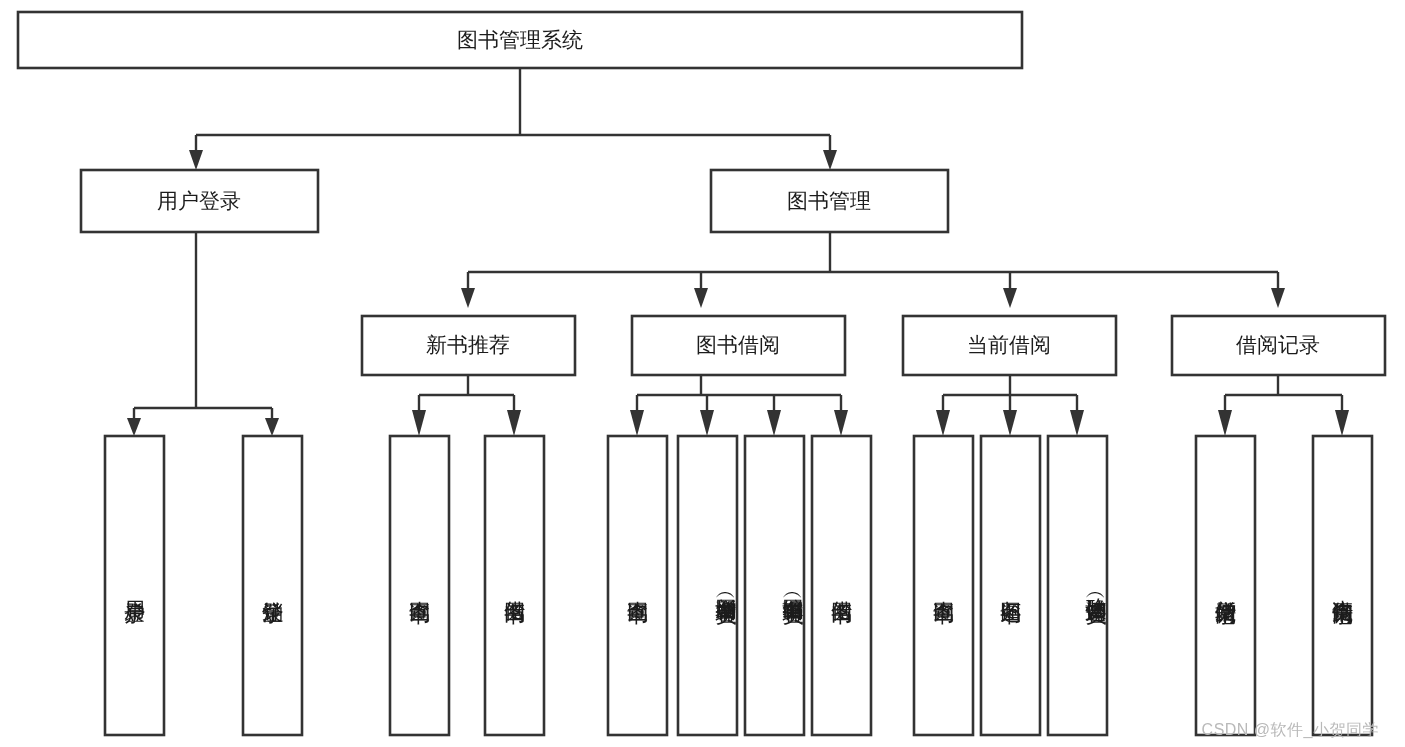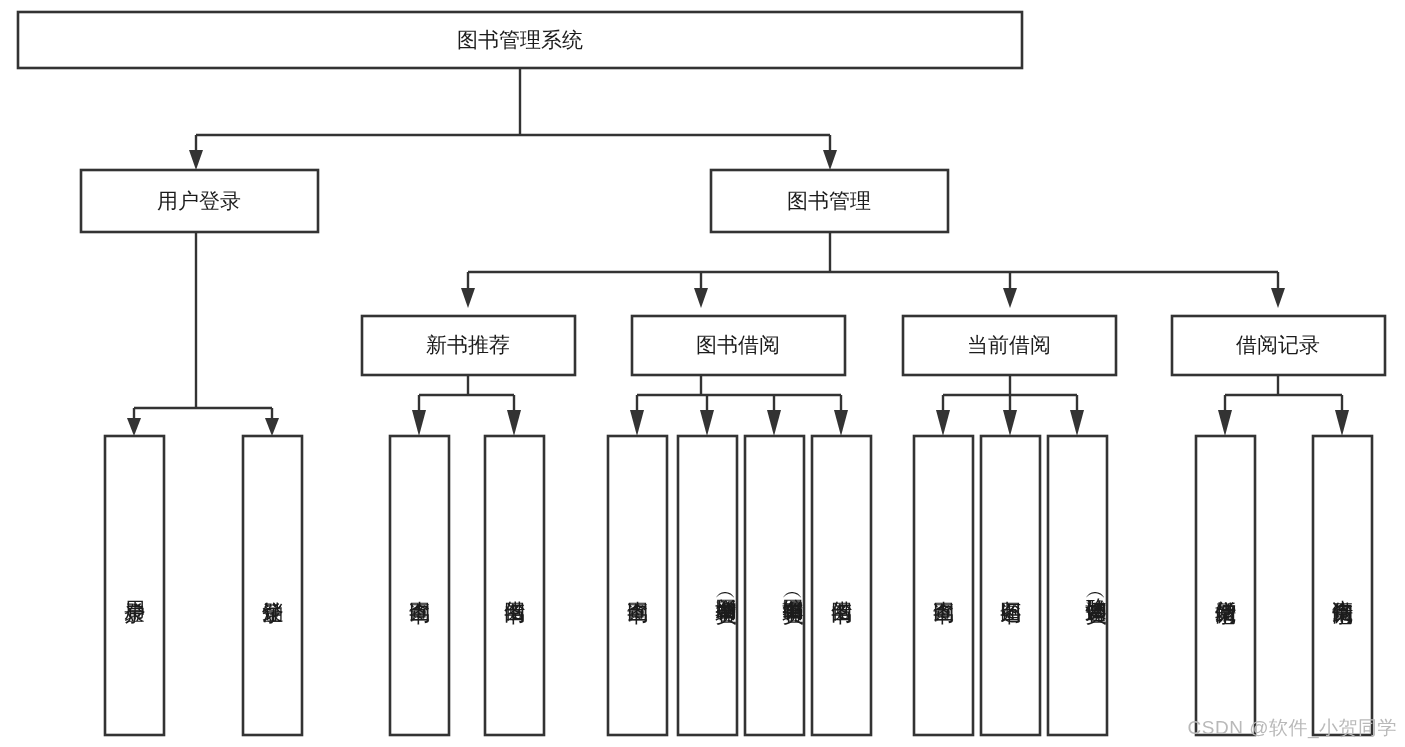--- a/index.html
+++ b/index.html
@@ -56,24 +56,24 @@
     font-size: 21px;
     line-height: 1.06;
     color: #1c1c1c;
     letter-spacing: 1px;
     text-align: center;
     white-space: nowrap;
     pointer-events: none;
   }
   .watermark {
     position: absolute;
-    right: 8px;
+    right: 26px;
     bottom: 6px;
     font-family: "Liberation Sans", "DejaVu Sans", sans-serif;
-    font-size: 19px;
+    font-size: 16px;
     color: #b9b9b9;
     letter-spacing: 0.5px;
     white-space: nowrap;
     margin-left: 44px;
   }
 </style>
 </head>
 <body>
 
 <div id="diagram-root">

